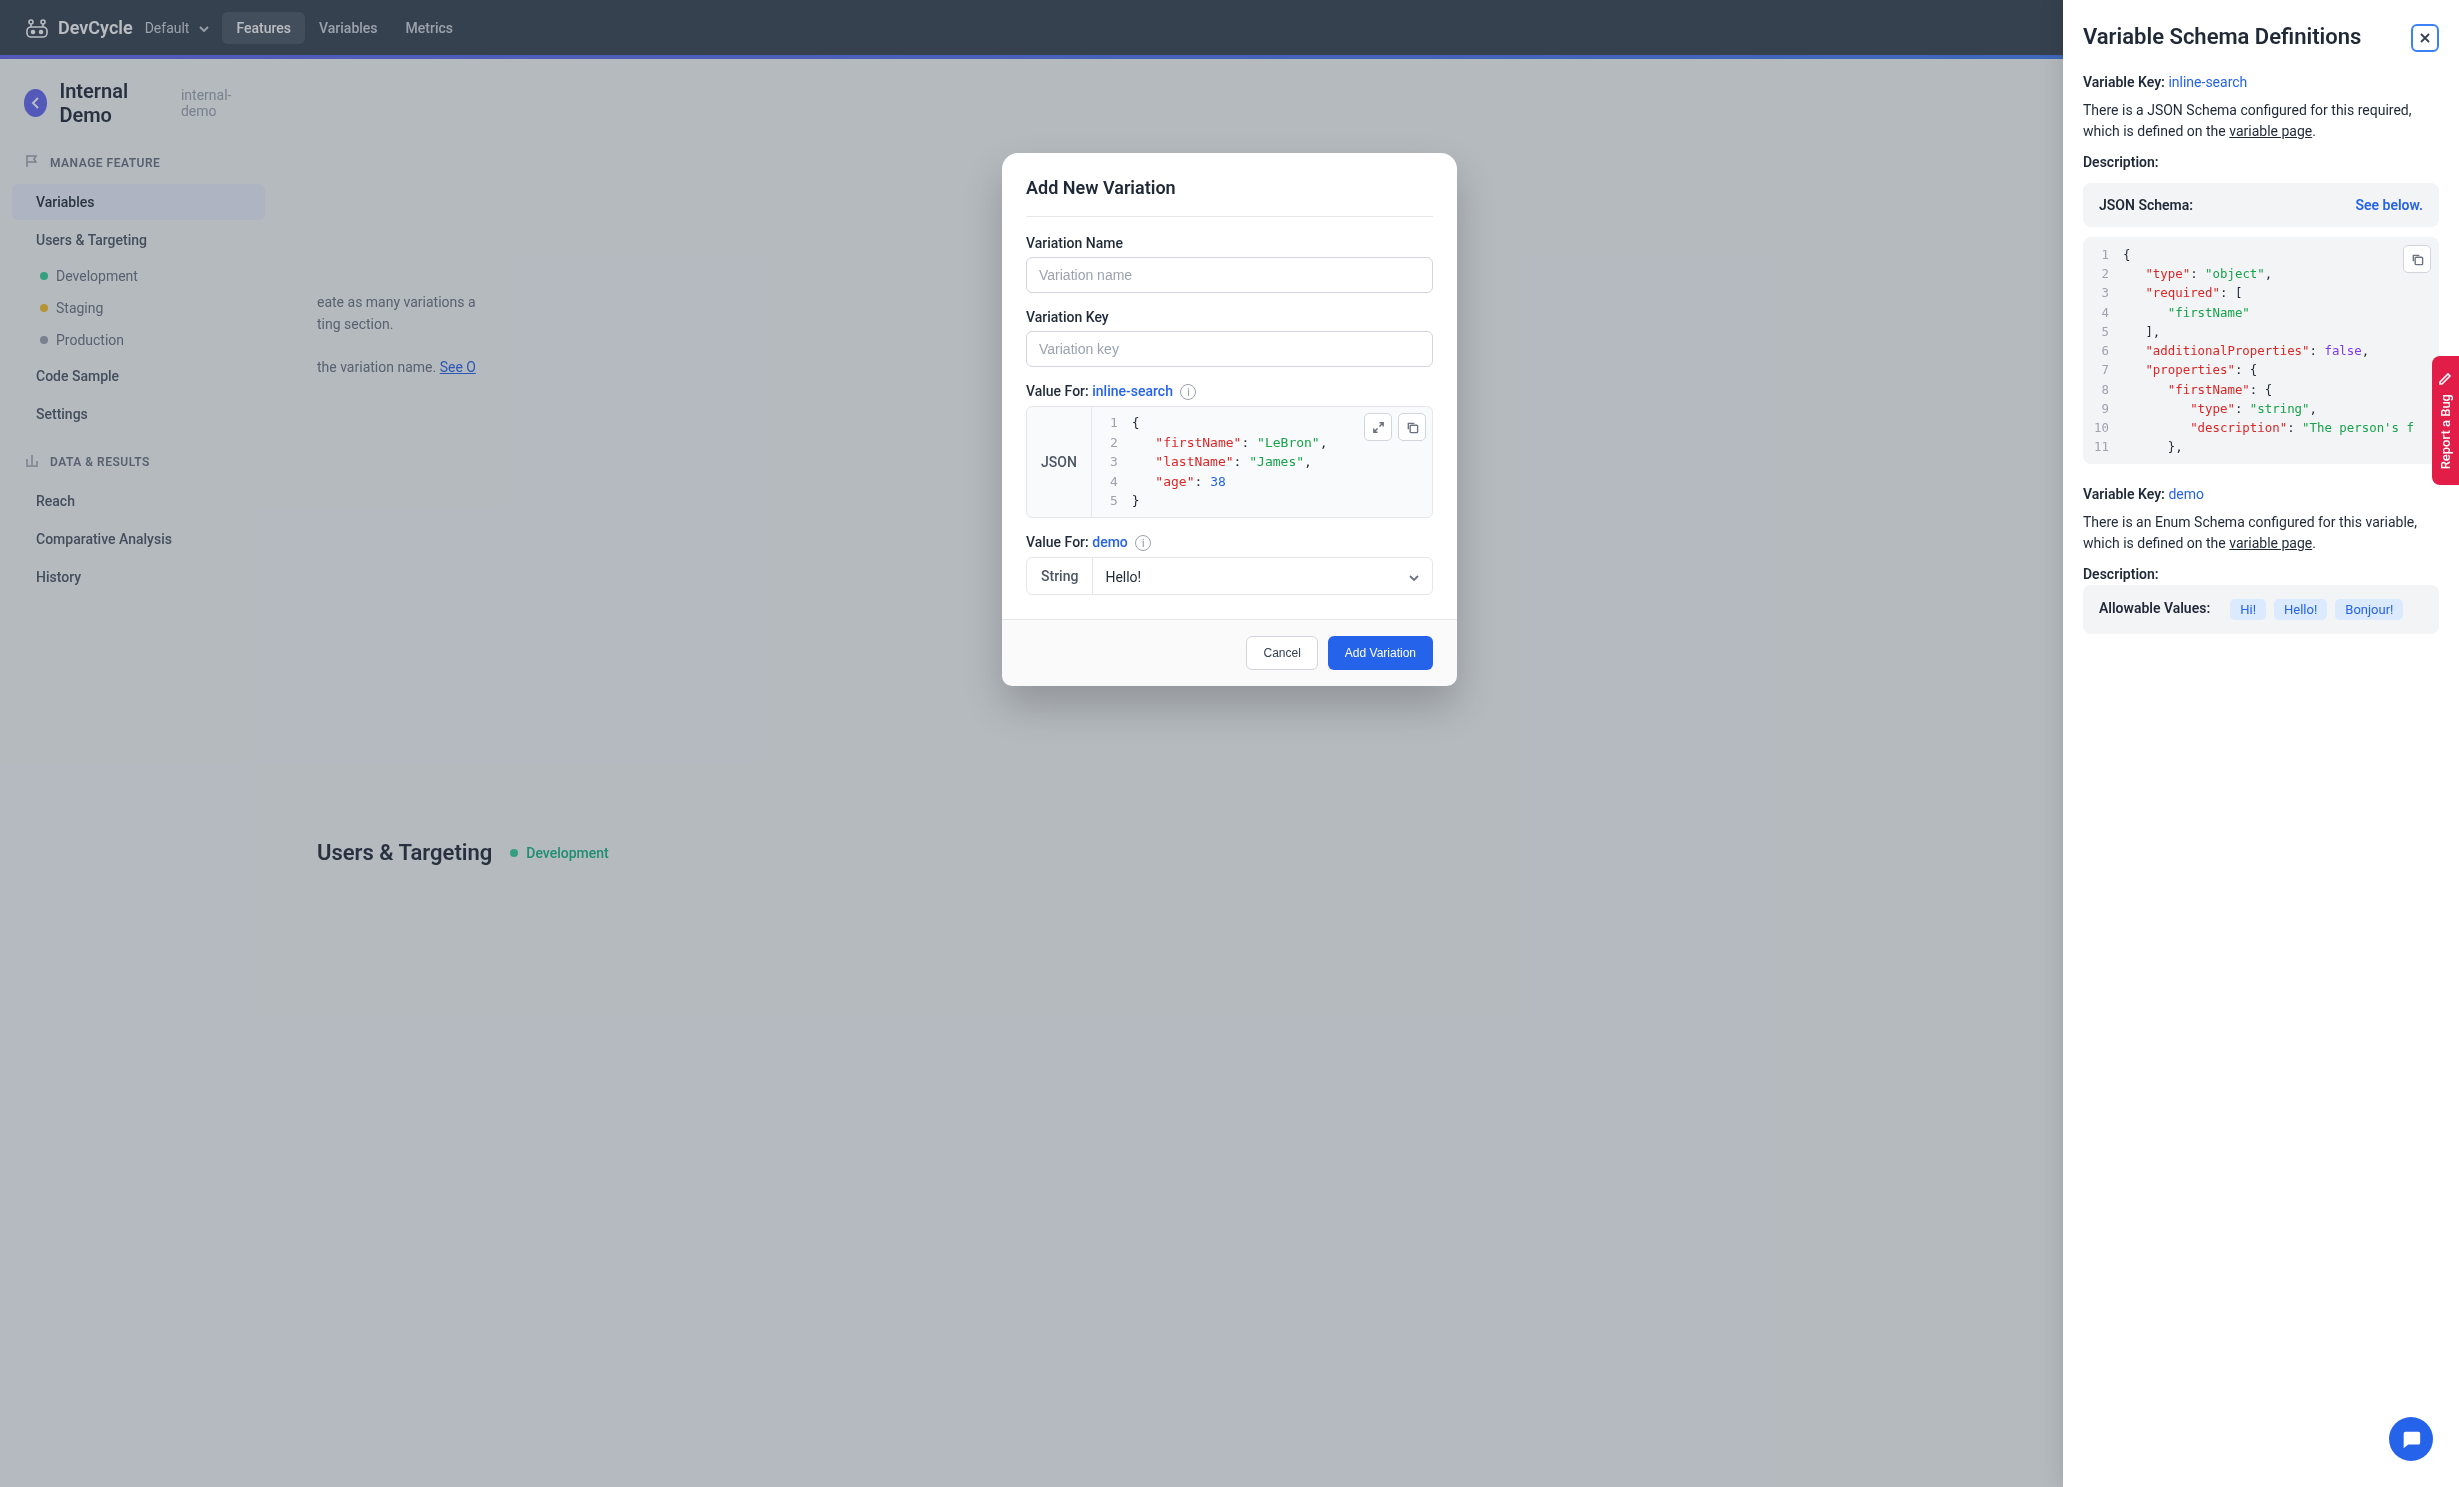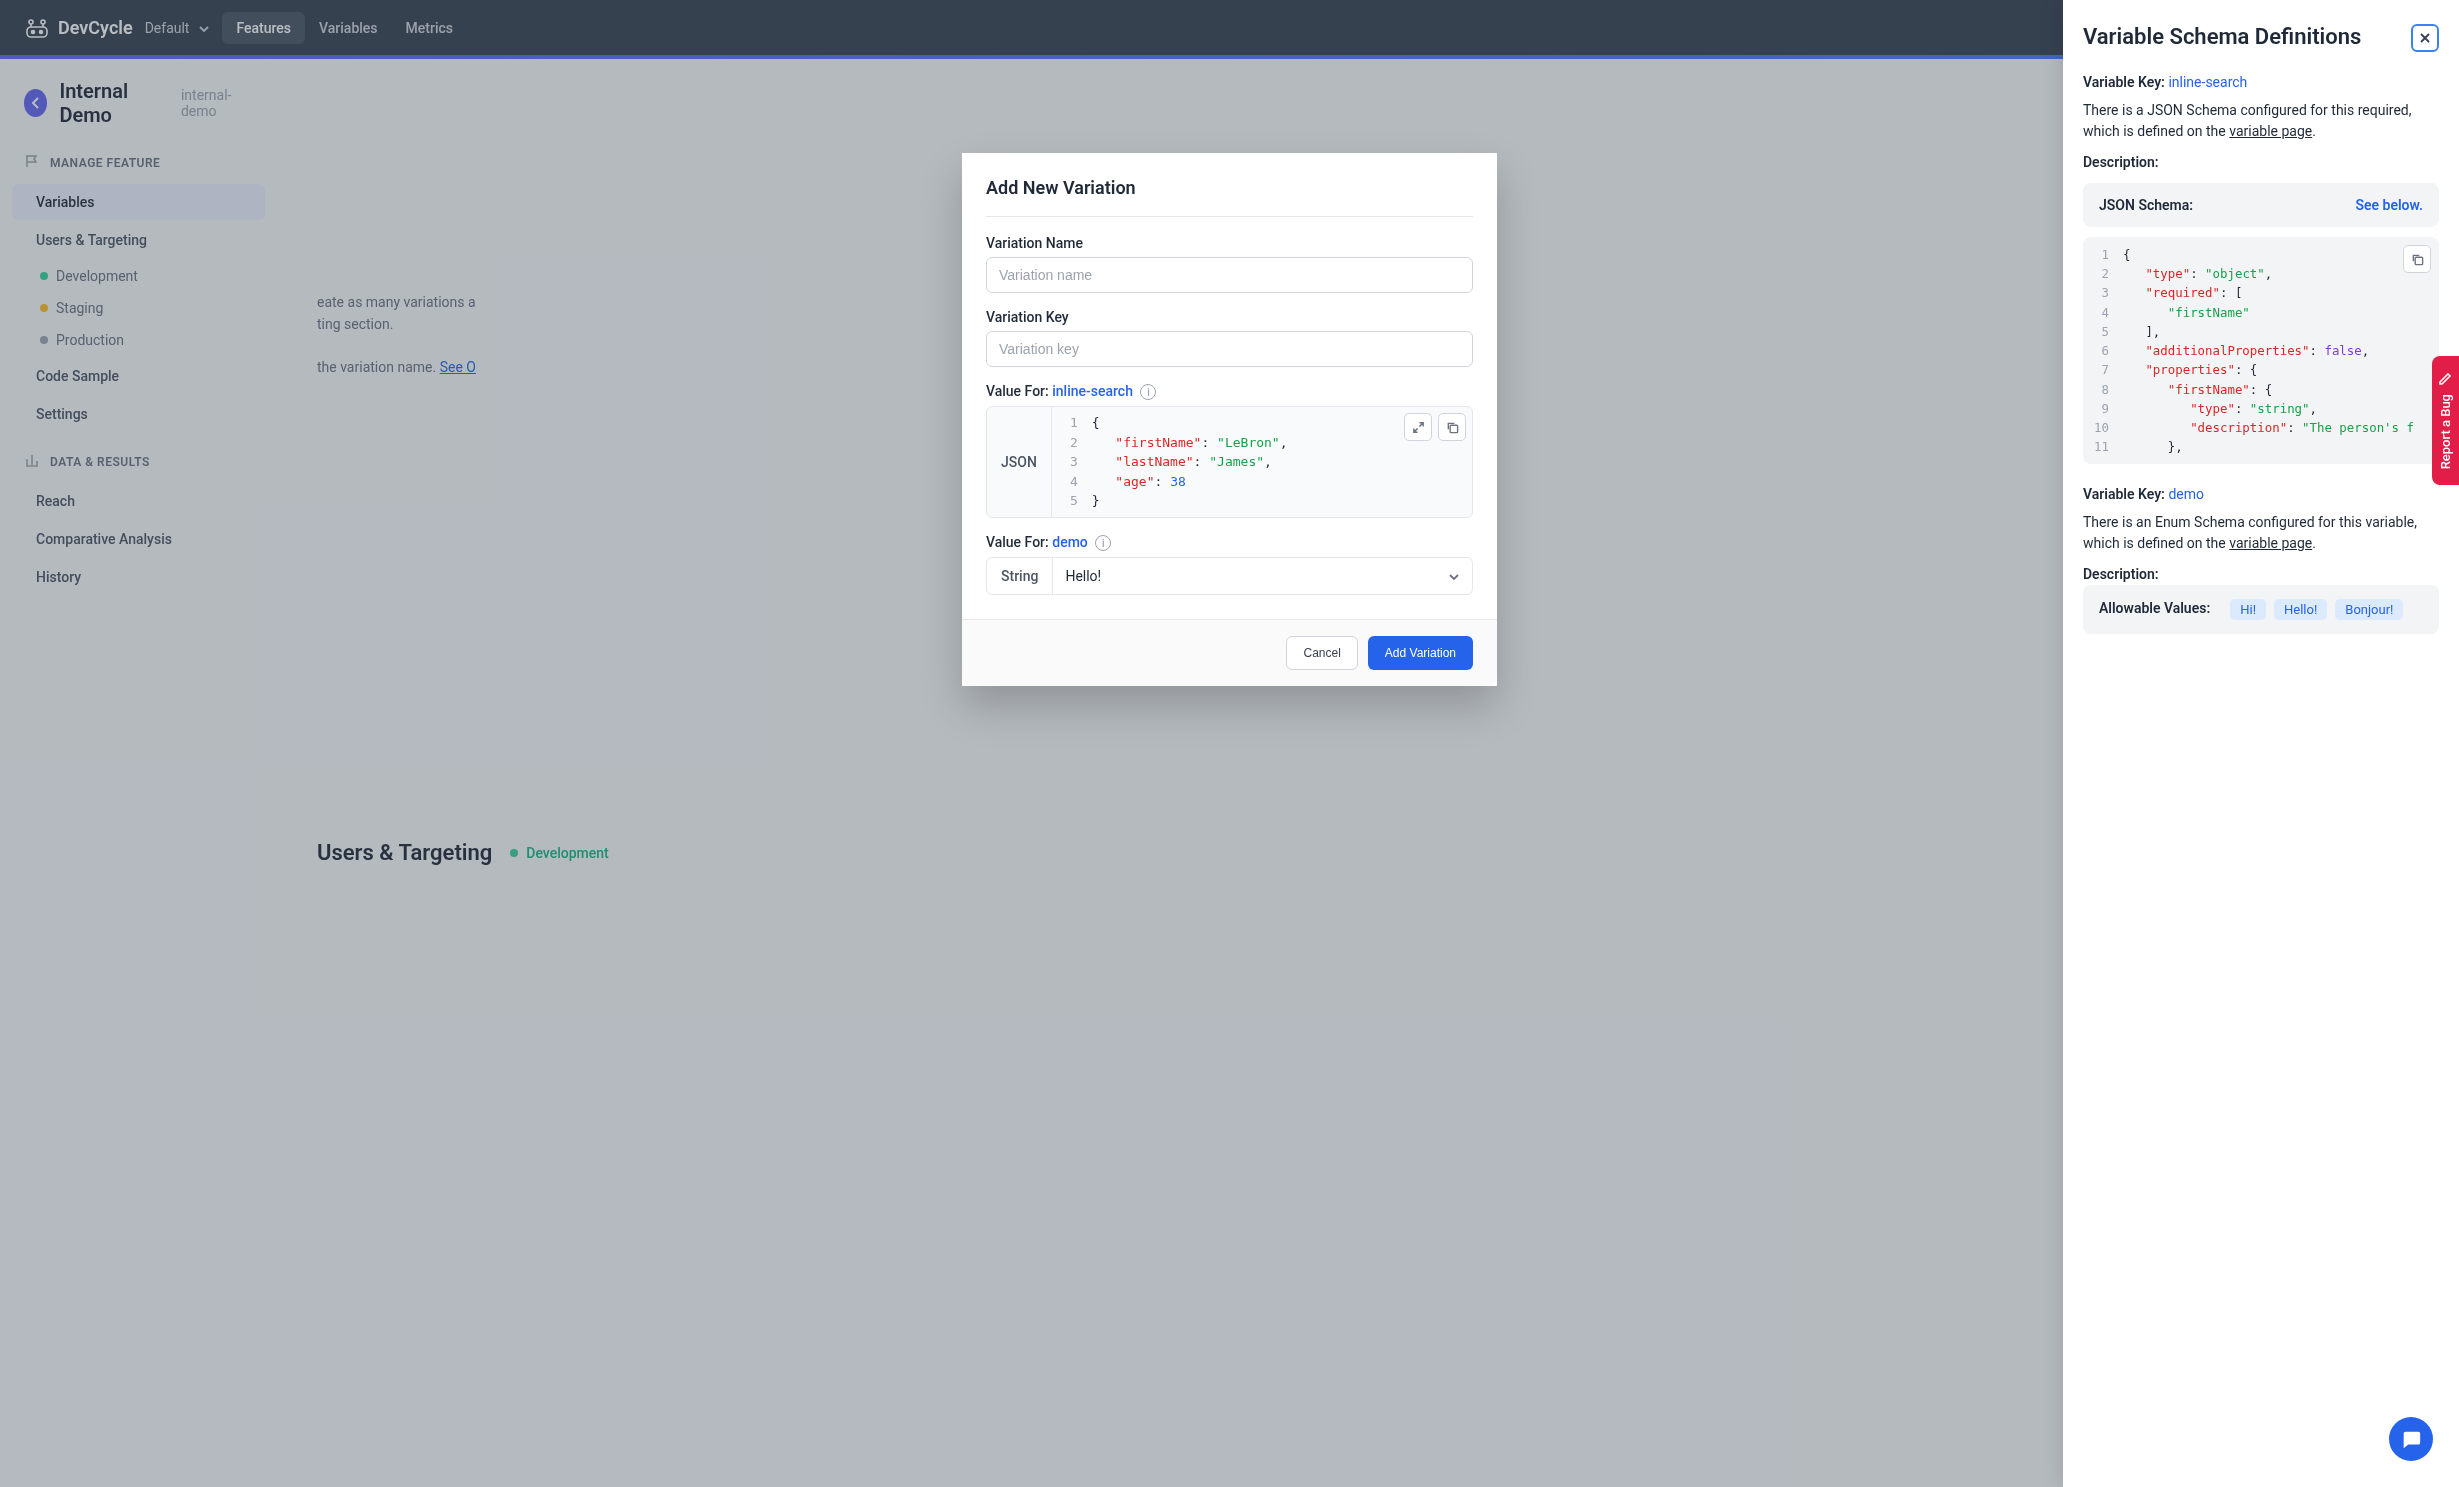--- a/index.html
+++ b/index.html
@@ -34,40 +34,40 @@
 .btn-outline { border-color: #d1d5db; background: #fff; color: #374151; }
 .btn-primary { background: #2563eb; color: #fff; }
 .hint { color: #6b7280; font-size: 14px; line-height: 1.6; }
 .hint a { color: #2563eb; text-decoration: underline; }
 .col-head { color: #6b7280; font-size: 12px; font-weight: 600; letter-spacing: 0.5px; }
 .users-header { display: flex; align-items: center; gap: 18px; margin-top: 277px; }
 .users-header h2 { font-size: 22px; font-weight: 600; }
 .env-pill { display: inline-flex; align-items: center; gap: 8px; color: #10b981; font-weight: 500; }
 
 .overlay { position: absolute; inset: 0; background: rgba(55,65,81,0.35); display: flex; align-items: flex-start; justify-content: center; padding-top: 153px; z-index: 50; }
-.modal { background: #fff; border-radius: 0; width: 535px; box-shadow: 0 20px 40px rgba(0,0,0,0.2); }
+.modal { background: #fff; border-radius: 16px; width: 455px; box-shadow: 0 20px 40px rgba(0,0,0,0.2); }
 .modal-body { padding: 24px; }
 .modal h3 { font-size: 18px; font-weight: 600; margin-bottom: 18px; }
 .divider { height: 1px; background: #e5e7eb; margin-bottom: 18px; }
 .field-label { font-size: 14px; font-weight: 500; margin-bottom: 6px; display: block; }
 .text-input { width: 100%; padding: 9px 12px; border: 1px solid #d1d5db; border-radius: 6px; font-size: 14px; margin-bottom: 16px; }
 .text-input::placeholder { color: #9ca3af; }
 .val-label { font-size: 14px; font-weight: 500; margin-bottom: 6px; }
 .val-label a { color: #2563eb; }
 .info-icon { display: inline-flex; width: 16px; height: 16px; border-radius: 50%; border: 1.5px solid #9ca3af; color: #9ca3af; align-items: center; justify-content: center; font-size: 10px; margin-left: 4px; vertical-align: middle; }
 .code-box { border: 1px solid #e5e7eb; border-radius: 6px; display: flex; margin-bottom: 16px; background: #f9fafb; overflow: hidden; }
 .code-type { padding: 10px 14px; font-size: 14px; font-weight: 500; color: #4b5563; border-right: 1px solid #e5e7eb; display: flex; align-items: center; }
 .code-editor { flex: 1; font-family: ui-monospace, "SF Mono", Menlo, monospace; font-size: 13px; padding: 6px 10px; position: relative; line-height: 1.5; }
 .code-tools { position: absolute; top: 6px; right: 6px; display: flex; gap: 6px; }
 .tool-btn { width: 28px; height: 28px; border: 1px solid #d1d5db; border-radius: 5px; background: #fff; display: flex; align-items: center; justify-content: center; cursor: pointer; }
 .ln { color: #9ca3af; display: inline-block; width: 16px; text-align: right; margin-right: 14px; }
 .tok-key { color: #dc2626; }
 .tok-str { color: #16a34a; }
 .tok-num { color: #2563eb; }
-.select-box { border: 1px solid #e5e7eb; border-radius: 6px; display: flex; background: #fff; overflow: hidden; }
+.select-box { border: 1px solid #e5e7eb; border-radius: 6px; display: flex; background: #fff; overflow: hidden; align-items: flex-end; }
 .select-val { flex: 1; padding: 9px 12px; display: flex; justify-content: space-between; align-items: center; cursor: pointer; }
 .modal-footer { padding: 16px 24px; border-top: 1px solid #e5e7eb; display: flex; justify-content: flex-end; gap: 10px; background: #fafafa; border-radius: 0 0 10px 10px; }
 
 .drawer { position: absolute; top: 0; right: 0; bottom: 0; width: 396px; background: #fff; box-shadow: -4px 0 20px rgba(0,0,0,0.1); z-index: 60; padding: 24px 20px; overflow-y: auto; }
 .drawer-head { display: flex; justify-content: space-between; align-items: flex-start; margin-bottom: 22px; }
 .drawer h2 { font-size: 22px; font-weight: 600; }
 .close-btn { width: 28px; height: 28px; border: 2px solid #3b82f6; border-radius: 6px; display: flex; align-items: center; justify-content: center; cursor: pointer; color: #374151; }
 .drawer-section { margin-bottom: 22px; font-size: 14px; }
 .drawer-label { font-weight: 600; }
 .drawer-link { color: #2563eb; }

